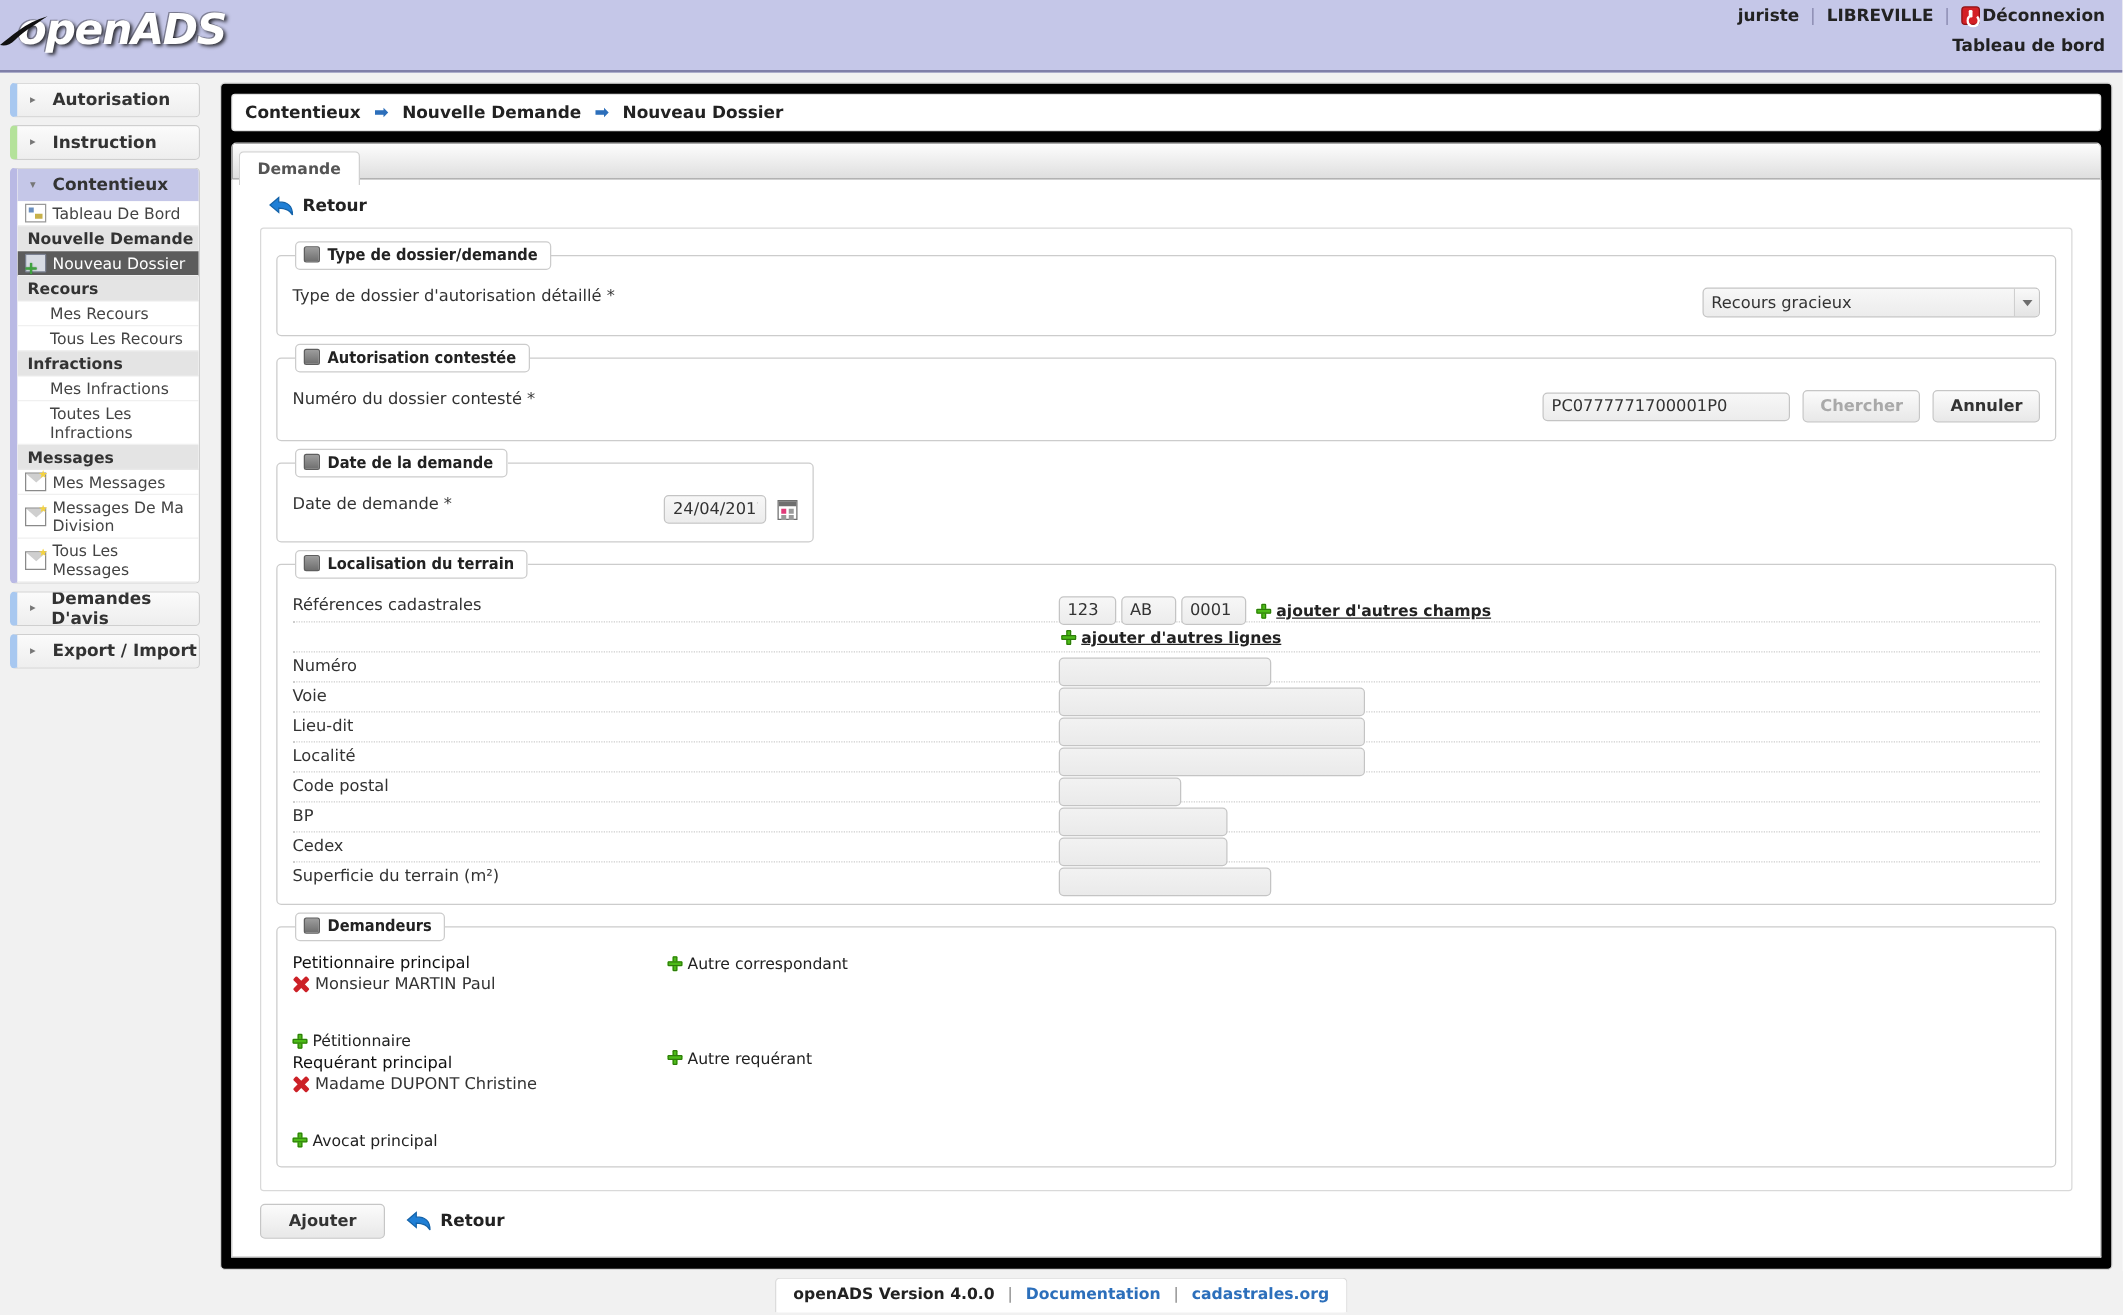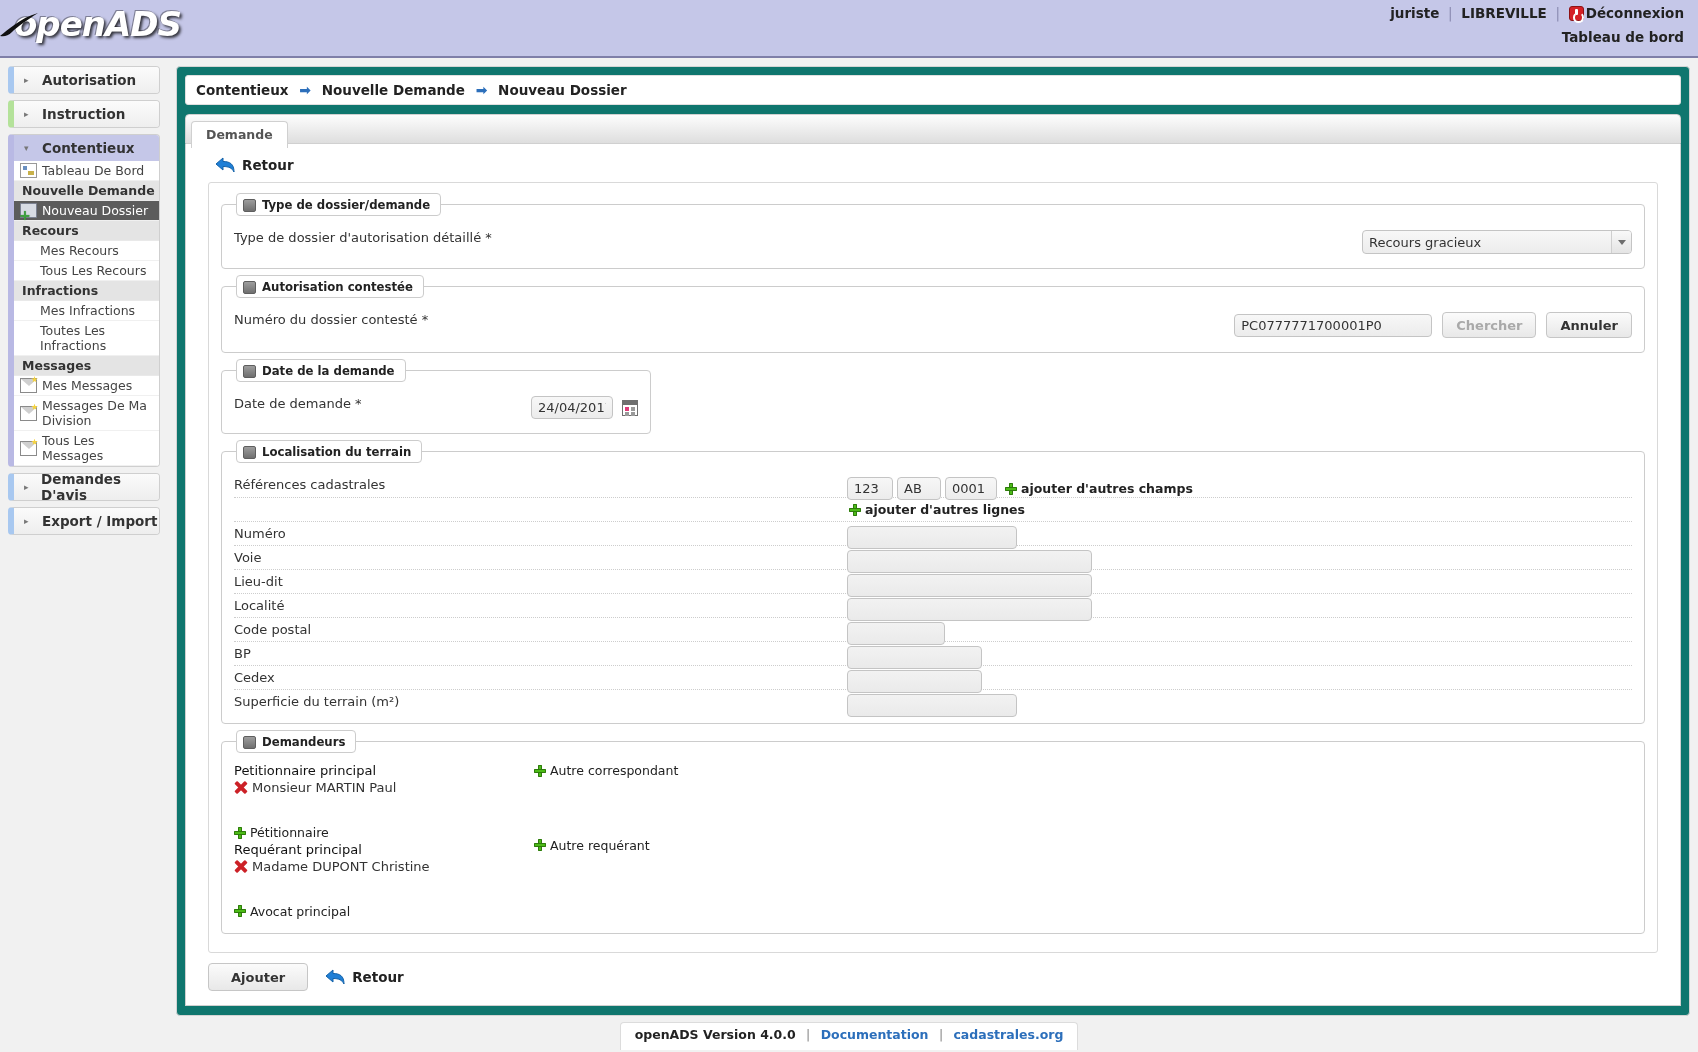--- a/index.html
+++ b/index.html
@@ -170,21 +170,21 @@
     content:"";position:absolute;right:-2px;top:-3px;
     width:7px;height:7px;background:#f5d33f;
     clip-path: polygon(50% 0,61% 35%,98% 35%,68% 57%,79% 91%,50% 70%,21% 91%,32% 57%,2% 35%,39% 35%);
   }
 
   
   #main {
     position: absolute;
     left: 176px; right: 8px; top: 8px;
     bottom: 36px;
-    background: #0f766e;
+    background: #000000;
     border: 1px solid #d4d4d4;
     border-radius: 4px;
     padding: 8px;
   }
   #breadcrumb {
     border: 1px solid #e0e0e0;
     border-radius: 3px;
     background: #fff;
     padding: 6px 10px;
     font-weight: bold;
@@ -252,21 +252,21 @@
     padding: 10px 12px 12px 12px;
   }
   fieldset.fs {
     border: 1px solid #cccccc;
     border-radius: 4px;
     margin: 0 0 6px 0;
     padding: 10px 12px 10px 12px;
     min-width: 0;
   }
   fieldset.fs > legend {
-    display: flex; align-items: flex-end;
+    display: flex; align-items: flex-start;
     border: 1px solid #cccccc;
     border-radius: 4px;
     background: #fff;
     padding: 3px 10px 3px 6px;
     margin-left: 2px;
     font-weight: bold;
     font-size: 13px;
     color: #222;
     font-stretch: condensed;
   }
@@ -364,21 +364,21 @@
   }
 
   .plus-link {
     display: inline-flex;
     align-items: center;
     font-size: 12.5px;
     color: #222;
     cursor: pointer;
     white-space: nowrap;
   }
-  .plus-link.bold { font-weight: bold; }
+  .plus-link.bold { font-weight: bold; text-decoration: underline; }
   .plus {
     display: inline-block;
     width: 12px; height: 12px;
     margin-right: 4px;
     position: relative;
     flex: 0 0 12px;
   }
   .plus::before, .plus::after {
     content: ""; position: absolute; background: #4cbb17;
     border-radius: 1px;

